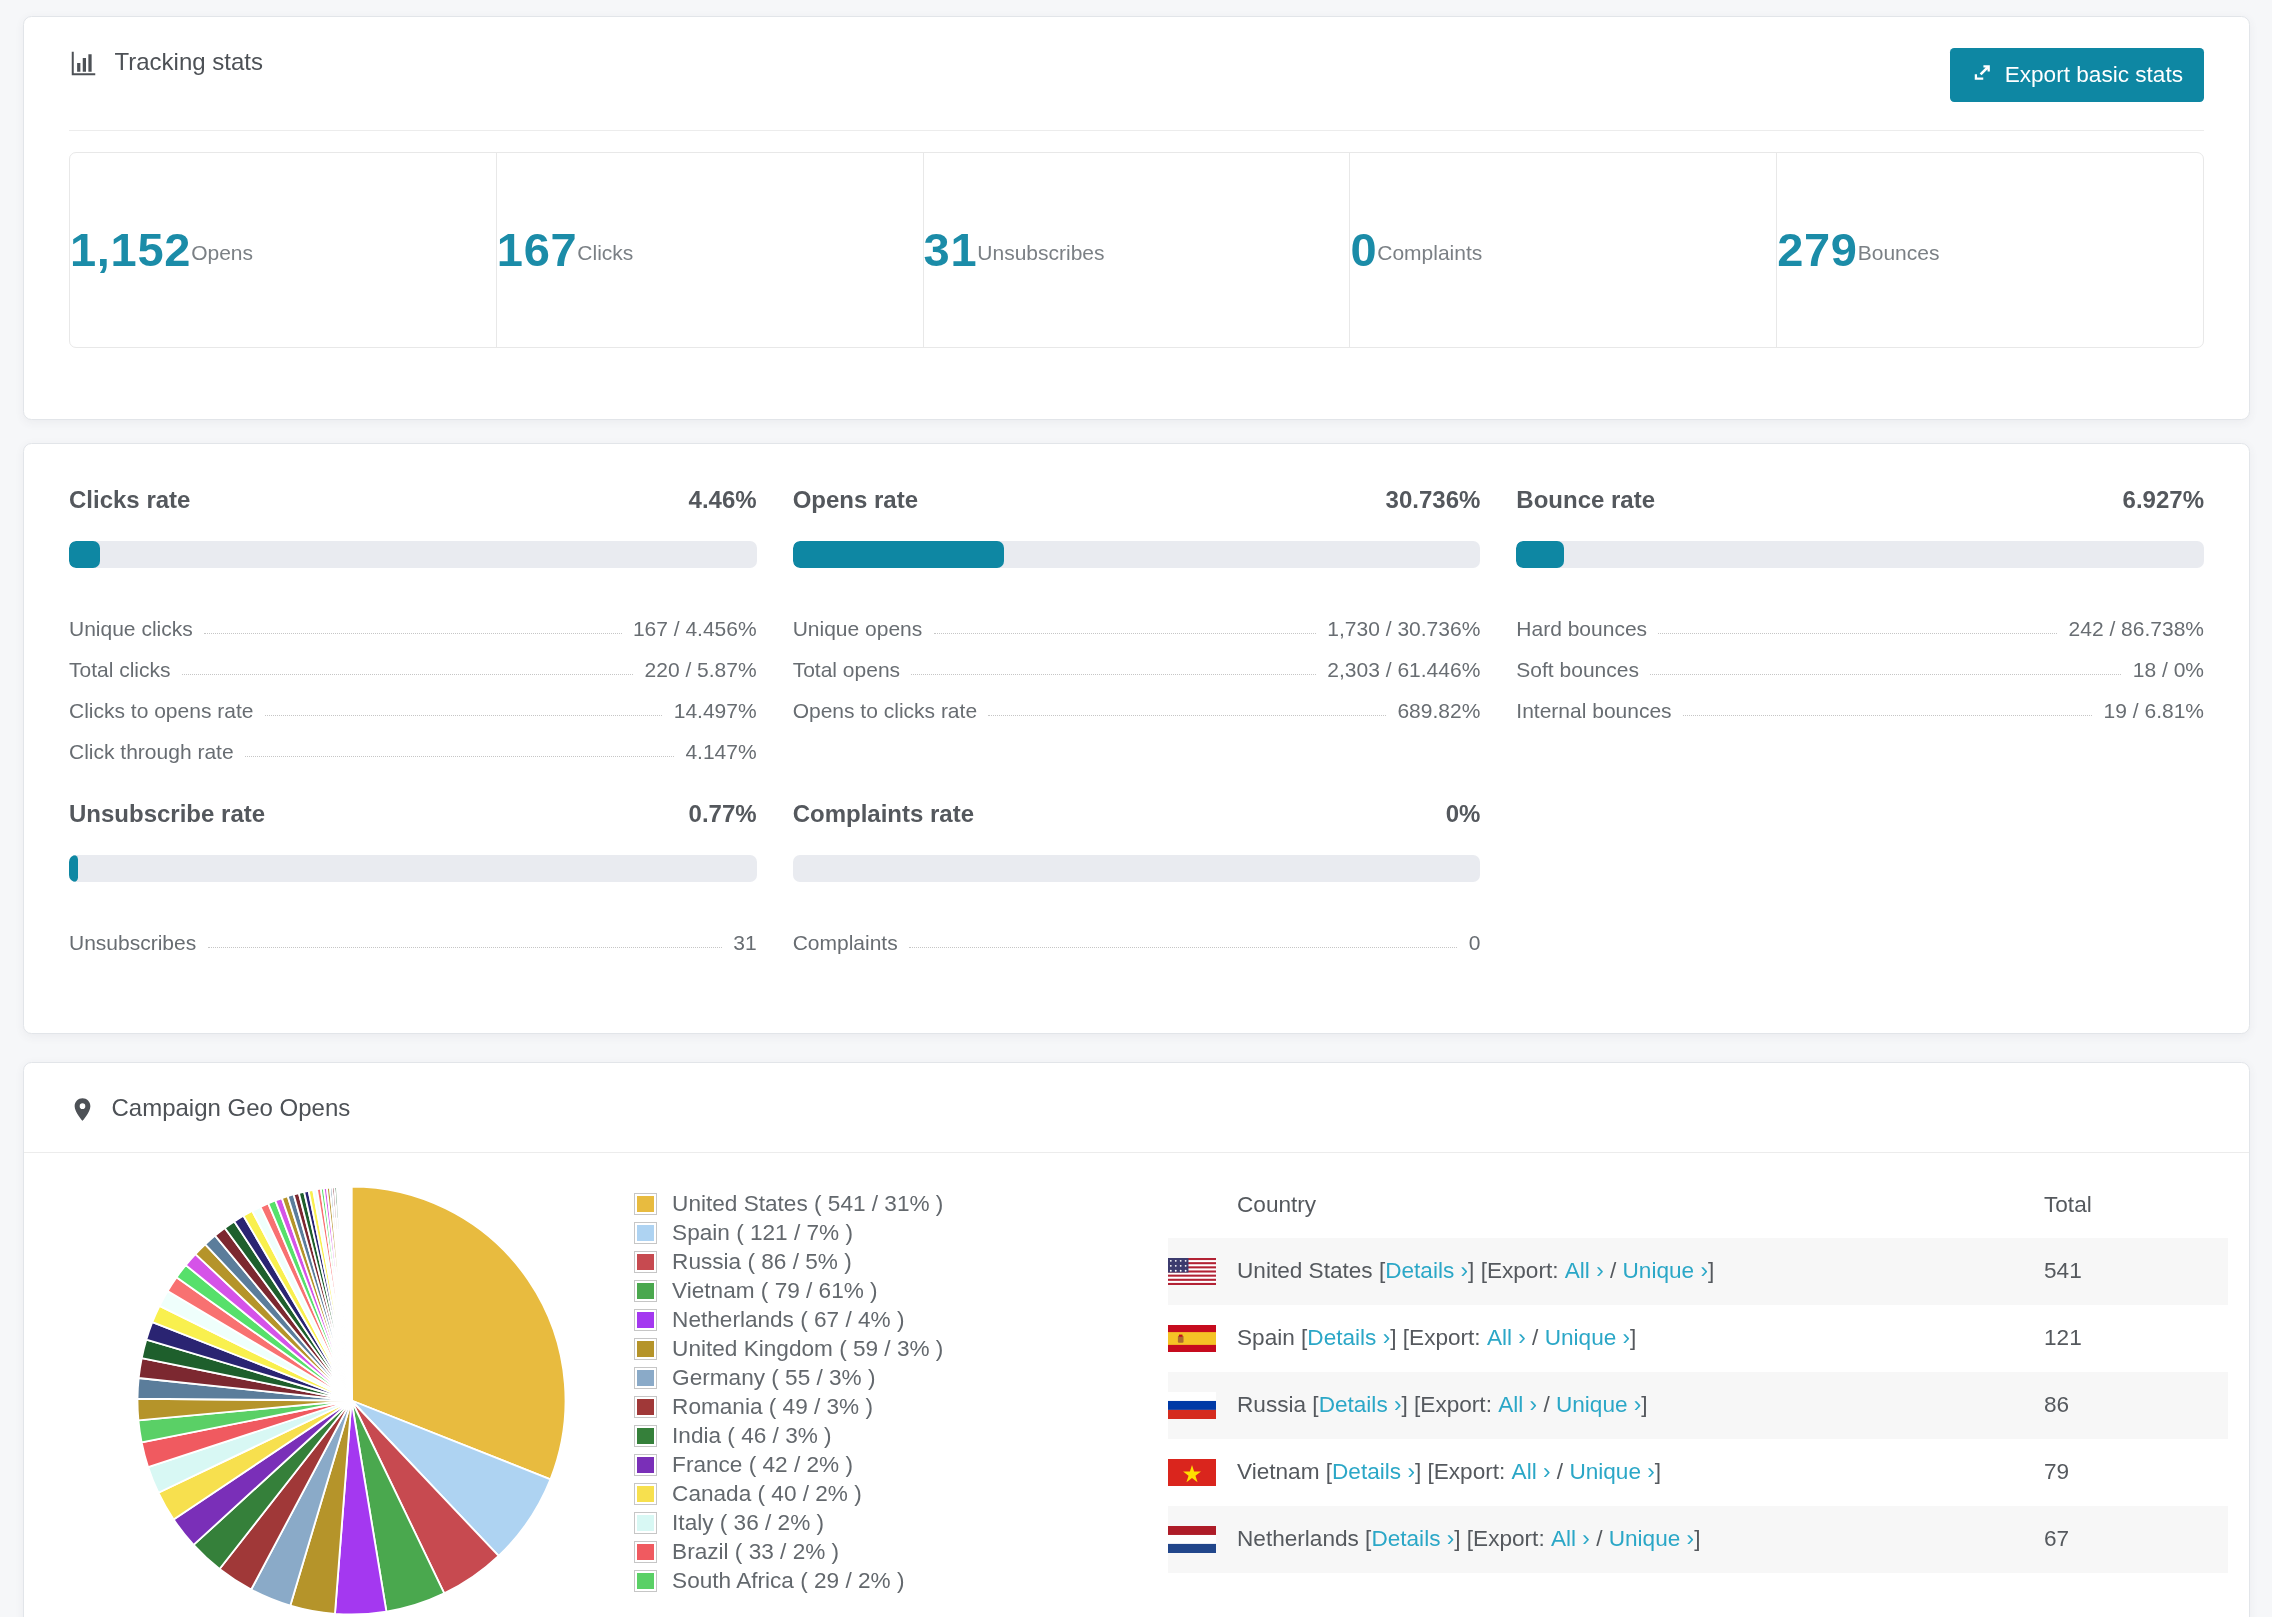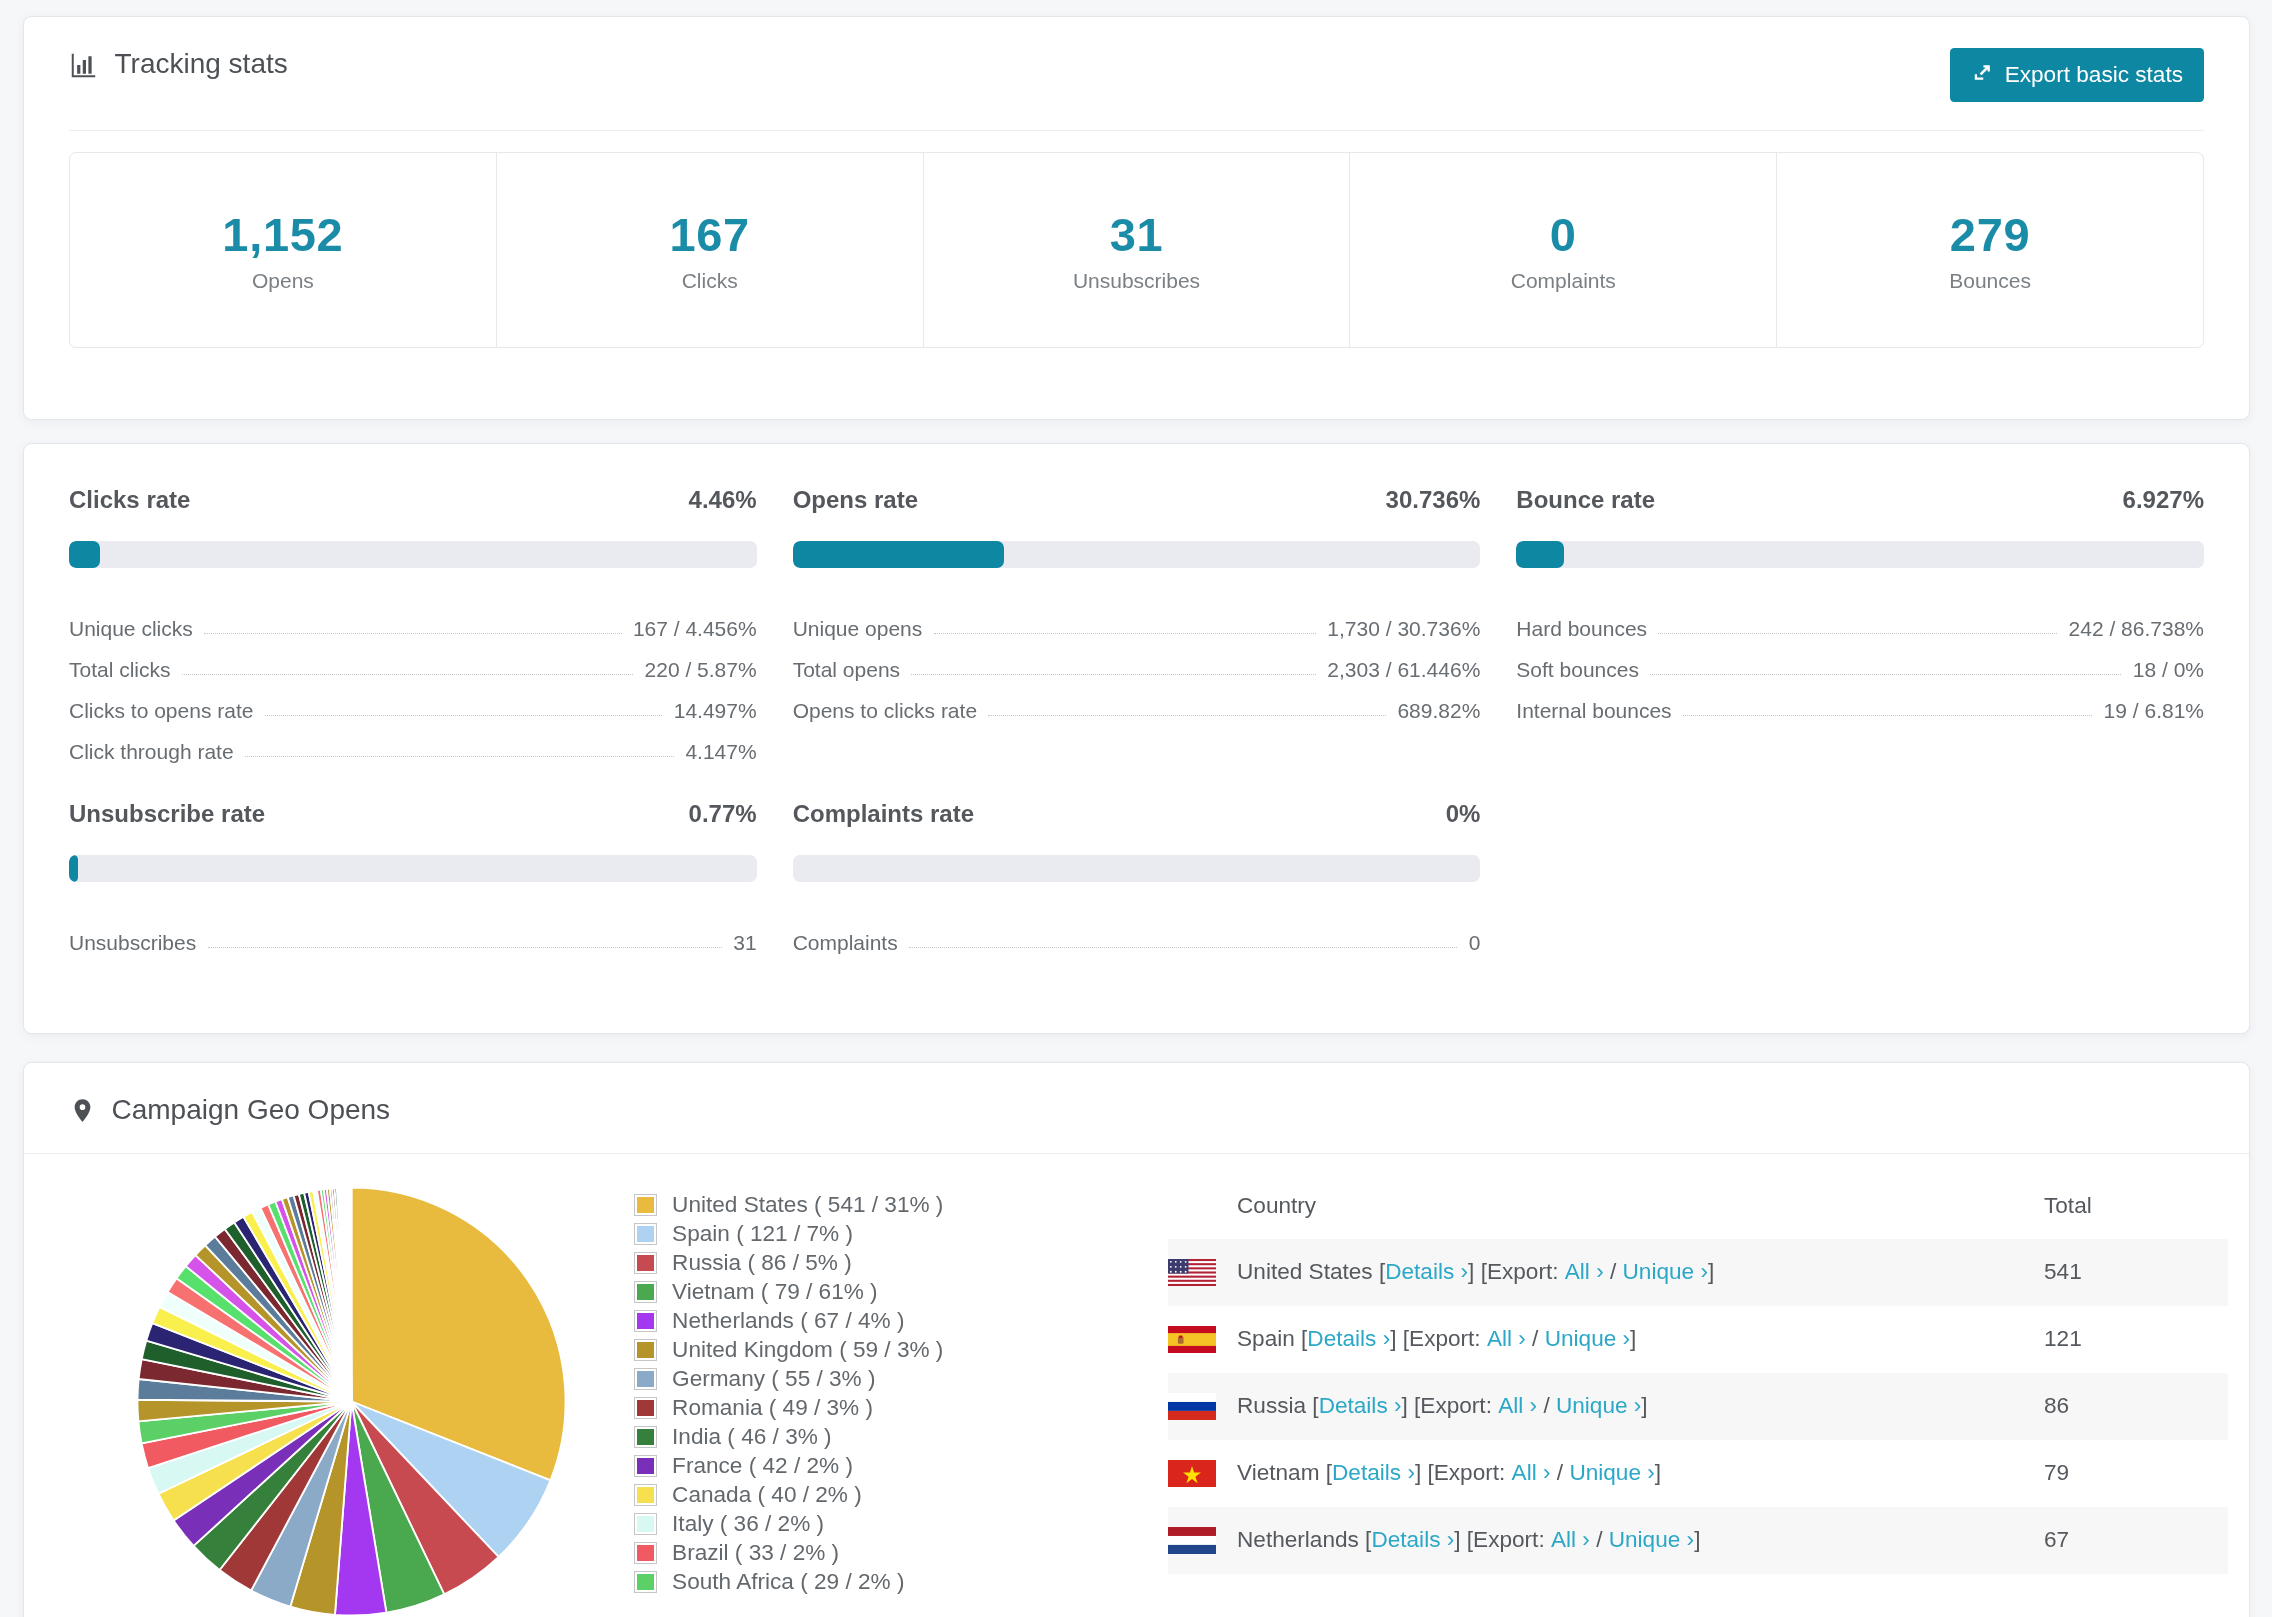--- a/index.html
+++ b/index.html
@@ -4,28 +4,28 @@
 <style>
   * { margin:0; padding:0; box-sizing:border-box; }
   html,body { width:2273px; background:#f6f7f9; font-family:"Liberation Sans", sans-serif; color:#55595e; }
   .page { width:2273px; height:1618px; padding:16px 23px 0; overflow:hidden; }
 
   .card { background:#fff; border:0.7px solid #e2e5e9; border-radius:8.5px; box-shadow:0 2.8px 10px rgba(60,70,90,.06); }
 
   
   .card-tracking { padding:31px 45px 71px; margin-bottom:22.6px; }
   .card-head { display:flex; justify-content:space-between; align-items:flex-start; }
-  .head-title { display:flex; align-items:flex-end; gap:15.5px; font-size:28px; color:#4d5156; }
+  .head-title { display:flex; align-items:flex-start; gap:15.5px; font-size:24px; color:#4d5156; }
   .head-title svg { display:block; }
   .btn-export { display:flex; align-items:center; gap:11.3px; background:#0e87a3; color:#fff; border:none;
                 font-size:22.6px; font-family:inherit; padding:12.7px 21px; border-radius:4.2px; cursor:pointer; }
   .divider { border:none; border-top:0.7px solid #ececec; margin-top:28px; }
 
   .stats-row { display:flex; margin-top:21px; border:0.7px solid #e8e8e8; border-radius:7px; height:196px; }
-  .stat-cell { flex:1; display:flex; flex-direction:column; align-items:center; justify-content:center; border-left:0.7px solid #e8e8e8; }
+  .stat-cell { flex:1; display:flex; flex-direction:row; align-items:center; border-left:0.7px solid #e8e8e8; }
   .stat-cell:first-child { border-left:none; }
   .stat-value { font-size:47px; font-weight:bold; color:#1b8ca8; letter-spacing:0.7px; }
   .stat-label { margin-top:7px; font-size:21px; color:#7b8085; }
 
   
   .card-rates { padding:42px 45px 78px; margin-bottom:28px; }
   .rates-grid { display:grid; grid-template-columns:1fr 1fr 1fr; column-gap:78px; row-gap:67px;gap:36px; }
   .rate-head { display:flex; justify-content:space-between; align-items:baseline; font-size:24px; font-weight:bold; color:#54585d; }
   .bar-track { margin-top:27px; height:27px; background:#e9ebf0; border-radius:7px; position:relative; overflow:hidden; }
   .bar-fill { position:absolute; left:0; top:0; bottom:0; background:#0e87a3; border-radius:7px; }

